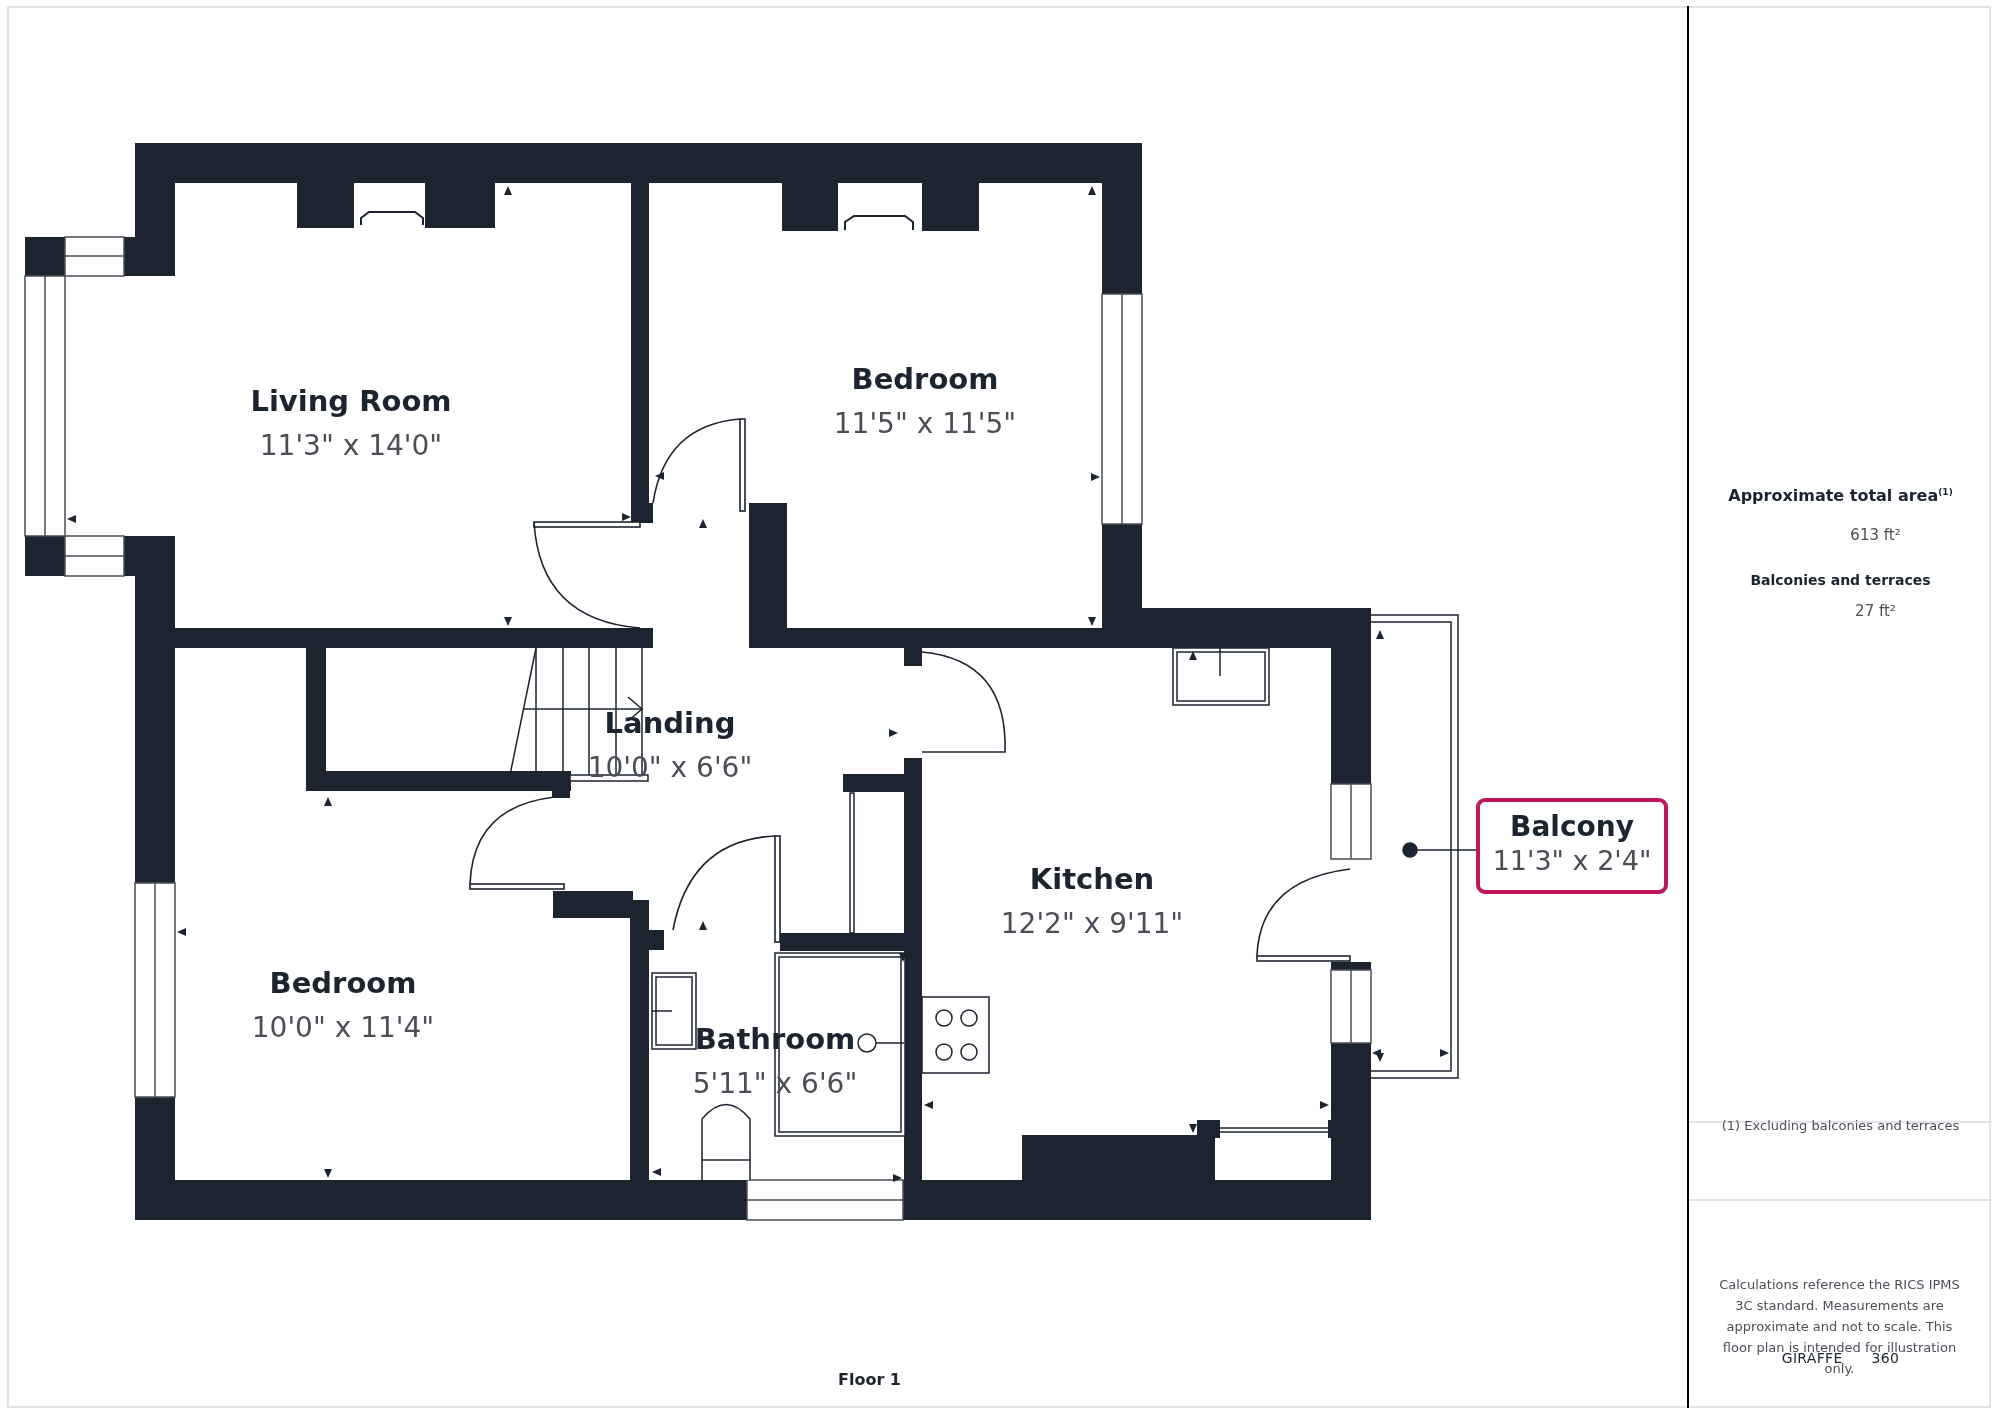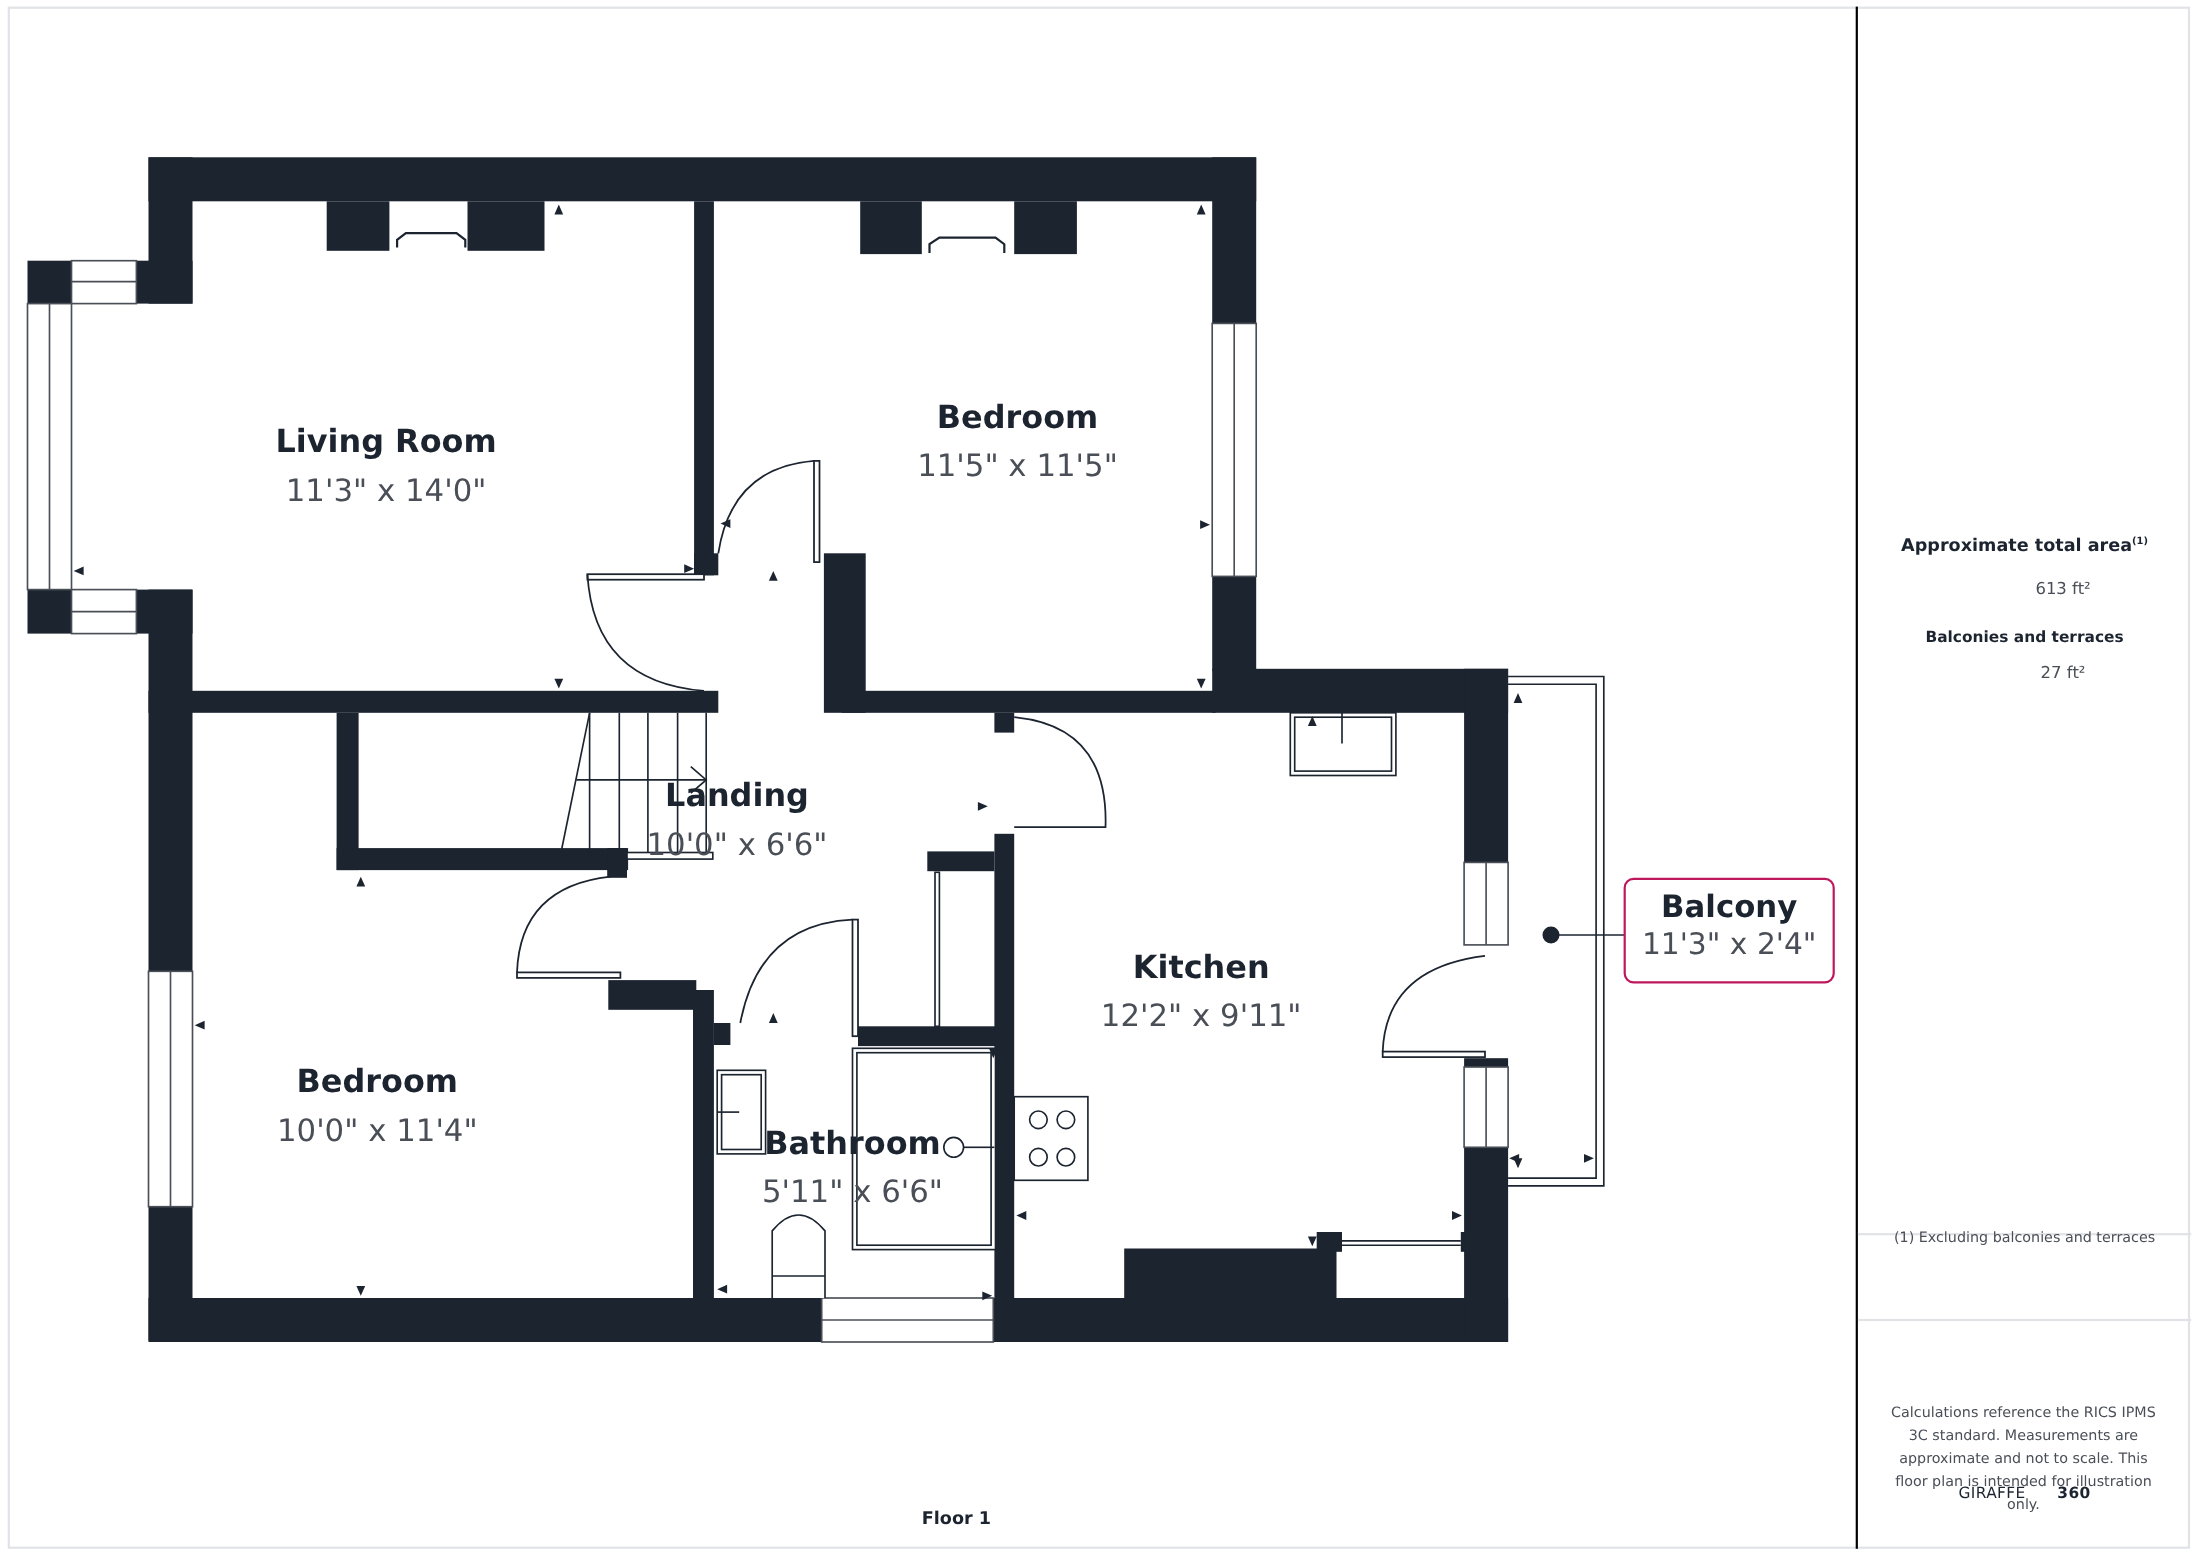--- a/index.html
+++ b/index.html
@@ -6,27 +6,27 @@
   body { width:2000px; height:1415px; position:relative; overflow:hidden; font-family:"DejaVu Sans", sans-serif; color:#1c2430; }
   .frame { position:absolute; left:7px; top:6px; width:1984px; height:1402px; border:2px solid #e1e3e6; box-sizing:border-box; }
   .sidebar { position:absolute; left:1687px; top:6px; width:305px; height:1402px; border-left:2px solid #000000; box-sizing:border-box; }
   .sb-divider { position:absolute; left:0; width:100%; height:2px; background:#e1e3e6; }
   .sb-text { position:absolute; left:0; width:100%; text-align:center; }
   .sb-head { font-weight:bold; font-size:16px; color:#1c2430; }
   .sb-val { font-size:15px; color:#4a4f57;padding-left:35px; }
   .sb-sub { font-weight:bold; font-size:14px; color:#1c2430; }
   .sb-note { font-size:13px; color:#4a4f57; line-height:21px; }
   .brand { font-size:14px; color:#1c2430; letter-spacing:0.3px; }
-  .brand b { font-weight:bold;margin-left:29px; }
+  .brand b { font-weight:normal;margin-left:29px; }
   sup { font-size:9px; }
   svg.plan { position:absolute; left:0; top:0; }
   .room-name { font-family:"DejaVu Sans", sans-serif; font-weight:bold; fill:#1c2430; }
   .room-dim { font-family:"DejaVu Sans", sans-serif; fill:#4a4f57; }
   .floor-label { position:absolute; left:838px; top:1370px; font-size:16px; font-weight:bold; color:#1c2430;text-align:right; }
-  .balcony-tag { position:absolute; left:1476px; top:798px; width:192px; height:96px; border:2px solid #be185d; border-radius:9px; box-sizing:border-box; text-align:center; background:#fff; }
+  .balcony-tag { position:absolute; left:1476px; top:798px; width:192px; height:96px; border:4px solid #be185d; border-radius:9px; box-sizing:border-box; text-align:center; background:#fff; }
   .balcony-tag .n { display:block; font-weight:bold; font-size:28px; margin-top:8px; color:#1c2430; }
   .balcony-tag .d { display:block; font-size:27px; color:#4a4f57; margin-top:2px; }
 </style>
 </head>
 <body>
 
 <div class="frame"></div>
 
 <svg class="plan" width="1687" height="1415" viewBox="0 0 1687 1415">
   <g fill="#1c2430">

